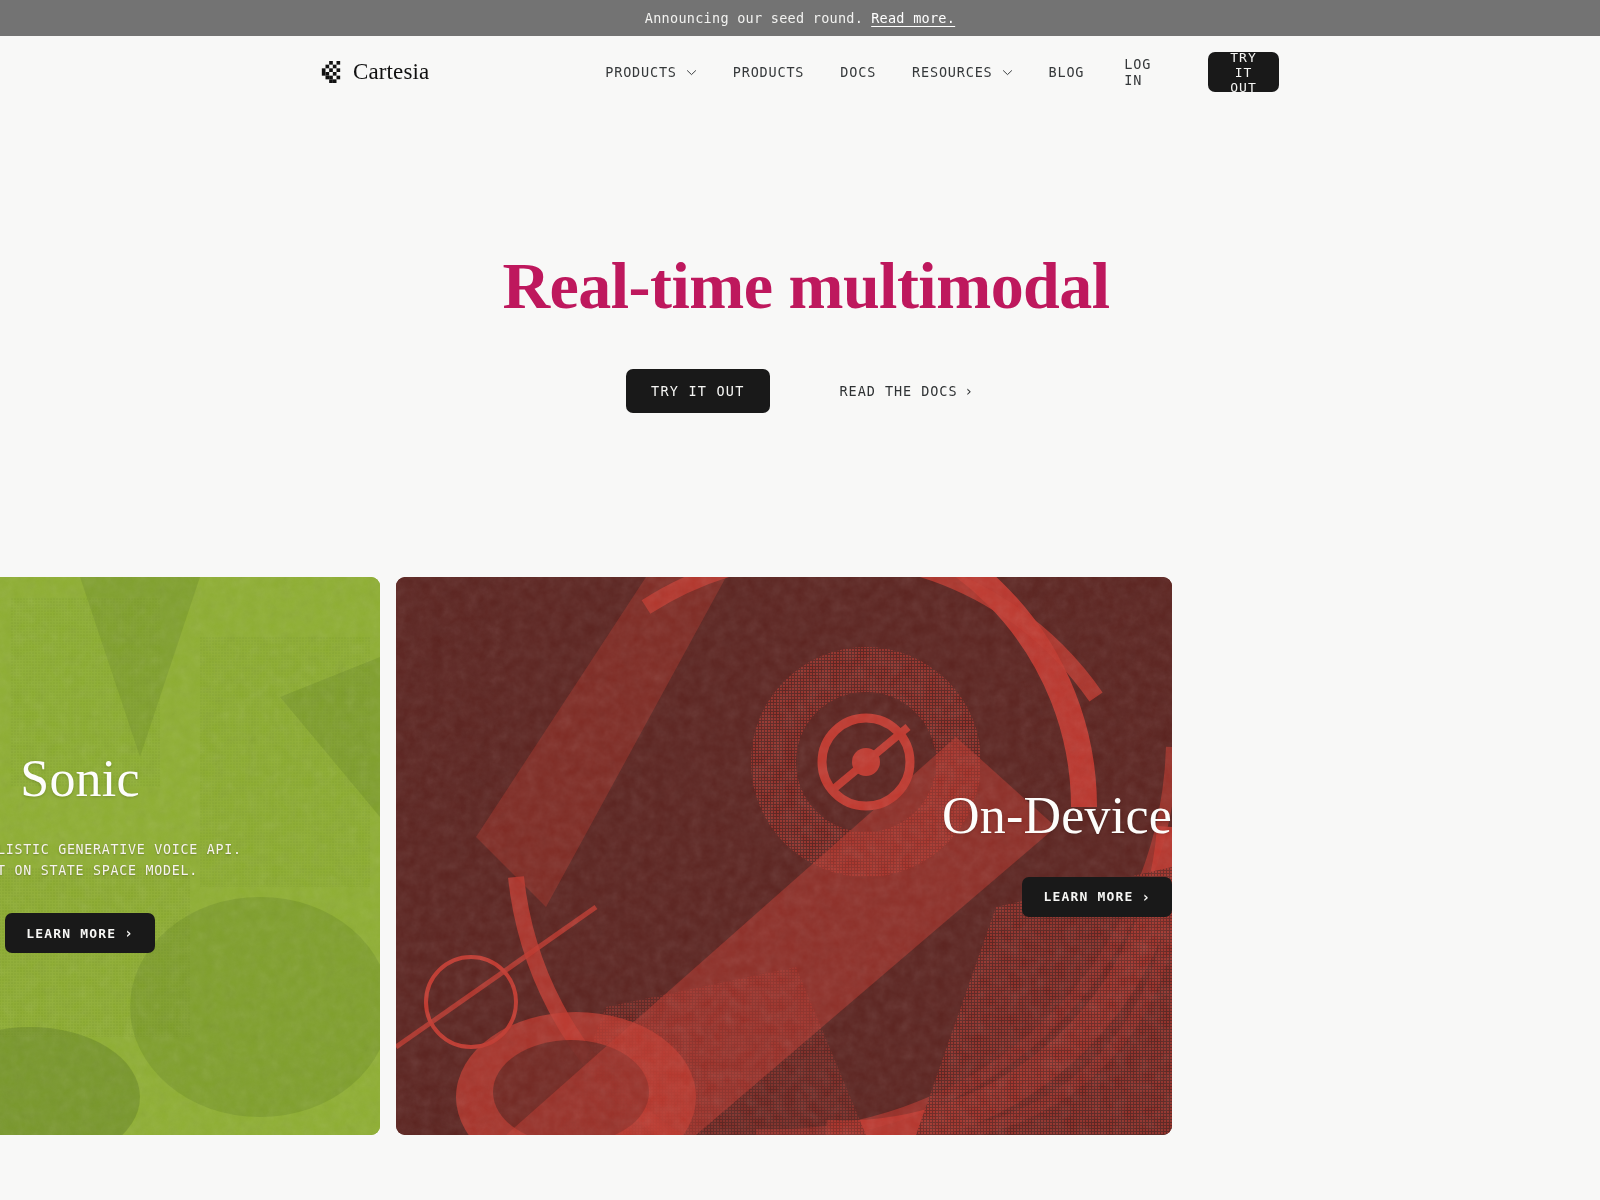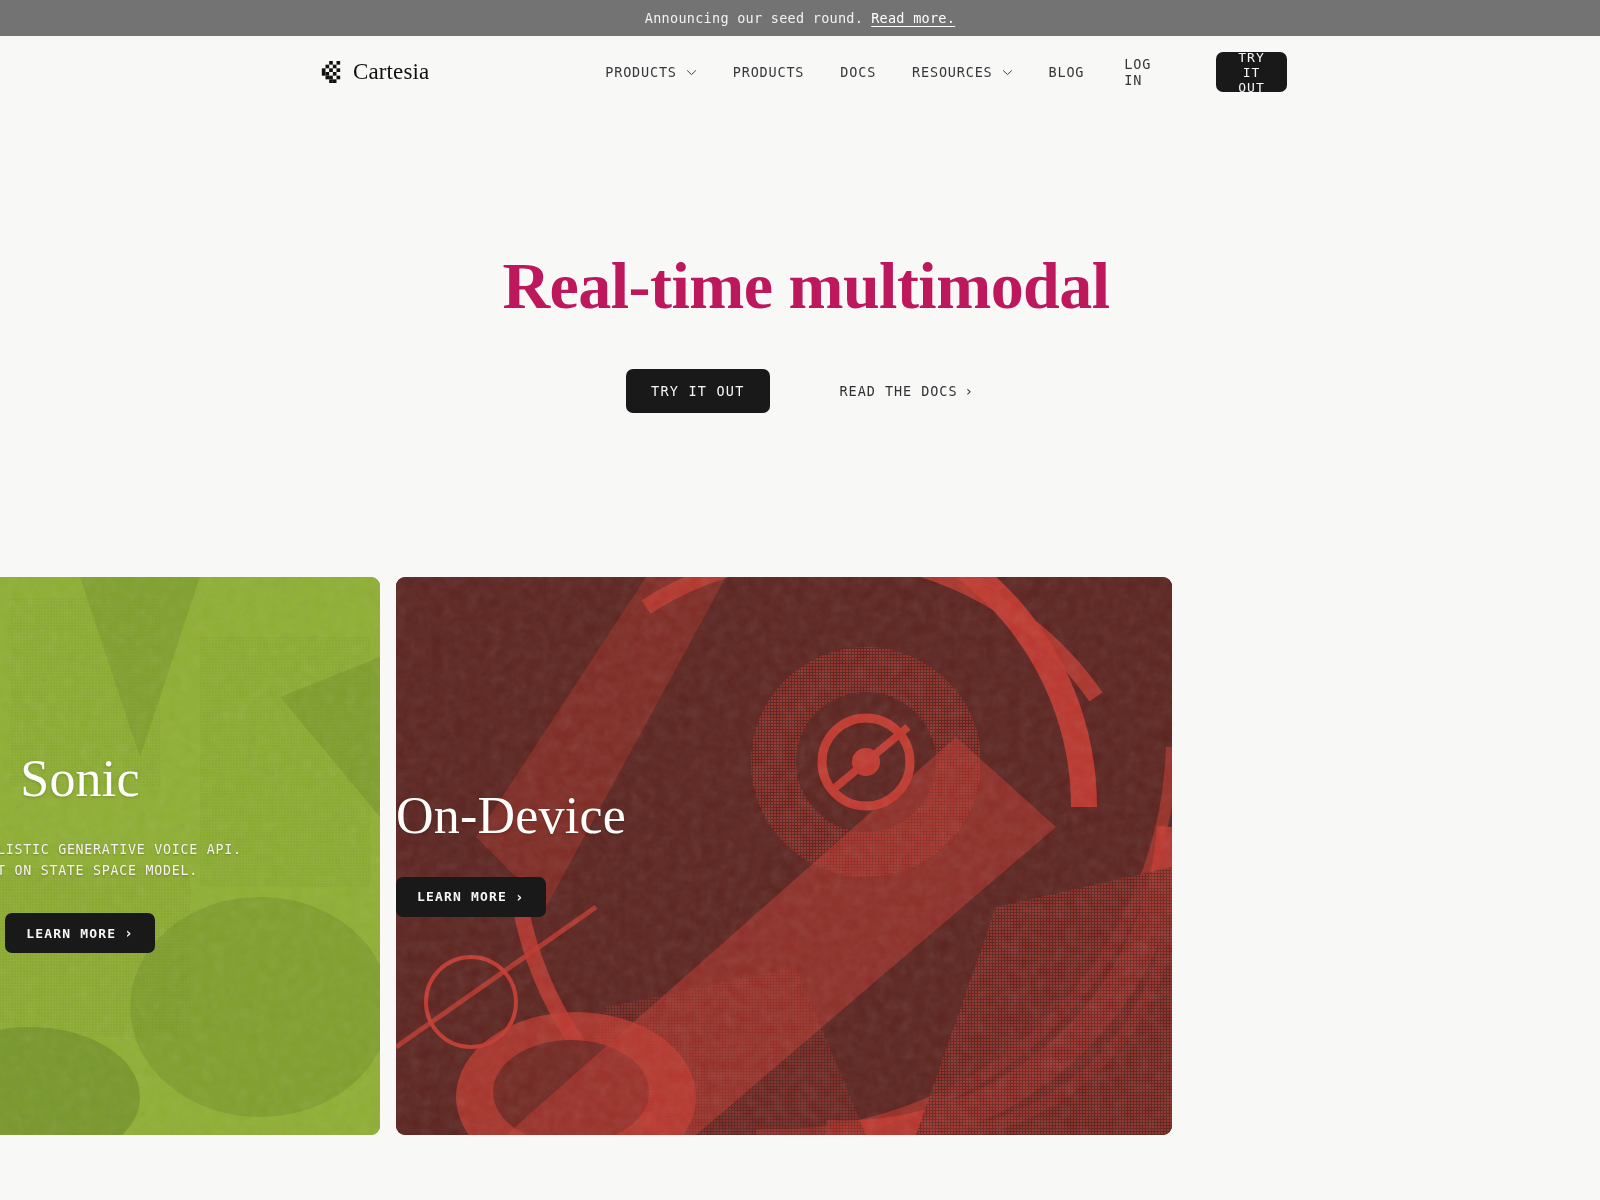--- a/index.html
+++ b/index.html
@@ -29,21 +29,21 @@
   .brand-name { font-family:"Liberation Serif", serif; font-size:23px; color:#111; letter-spacing:0.005em; }
 
   .nav-links { display:flex; align-items:center; gap:0; margin-left:158px; }
   .nav-link {
     font-family:"DejaVu Sans Mono", monospace; font-size:13.5px; letter-spacing:0.06em;
     color:#35383a; display:flex; align-items:center; gap:9px;
     padding:8px 18px; cursor:pointer; white-space:nowrap;
   }
   .chev { width:11px; height:7px; display:block; }
 
-  .nav-right { display:flex; align-items:center; gap:12px; margin-left:auto; margin-right:294px; }
+  .nav-right { display:flex; align-items:center; gap:4px; margin-left:auto; margin-right:294px; }
   .login {
     font-family:"DejaVu Sans Mono", monospace; font-size:13.5px; letter-spacing:0.06em;
     color:#35383a; padding:8px 22px; cursor:pointer;
   }
   .btn-dark {
     background:#191919; color:#f6f6f4; border:none; border-radius:7px;
     font-family:"DejaVu Sans Mono", monospace; letter-spacing:0.09em;
     cursor:pointer; display:inline-flex; align-items:center; justify-content:center;
   }
   .nav-cta { height:40px; padding:0 22px; font-size:13px; margin-left:31px; }
@@ -70,21 +70,21 @@
   .card {
     position:absolute; top:0; height:558px; border-radius:9px; overflow:hidden;
     display:flex; flex-direction:column; align-items:center; justify-content:flex-start;
   }
   .card-green { left:-220px; width:600px; background:#8faf33; }
   .card-red   { left:396px; width:776px; background:#5c2420; }
 
   .tex { position:absolute; inset:0; }
   .card-inner {
     position:relative; z-index:3; width:100%; height:100%;
-    display:flex; flex-direction:column; align-items:flex-start; justify-content:center;
+    display:flex; flex-direction:column; align-items:flex-end; justify-content:center;
     padding-bottom:10px;
   }
   .card-title {
     font-family:"Liberation Serif", serif; font-weight:400;
     font-size:52px; color:#fdfdfb; letter-spacing:0.004em;
     text-shadow:0 1px 3px rgba(0,0,0,.18);
   }
   .card-sub {
     margin-top:32px; text-align:center;
     font-family:"DejaVu Sans Mono", monospace; font-size:13.3px;

